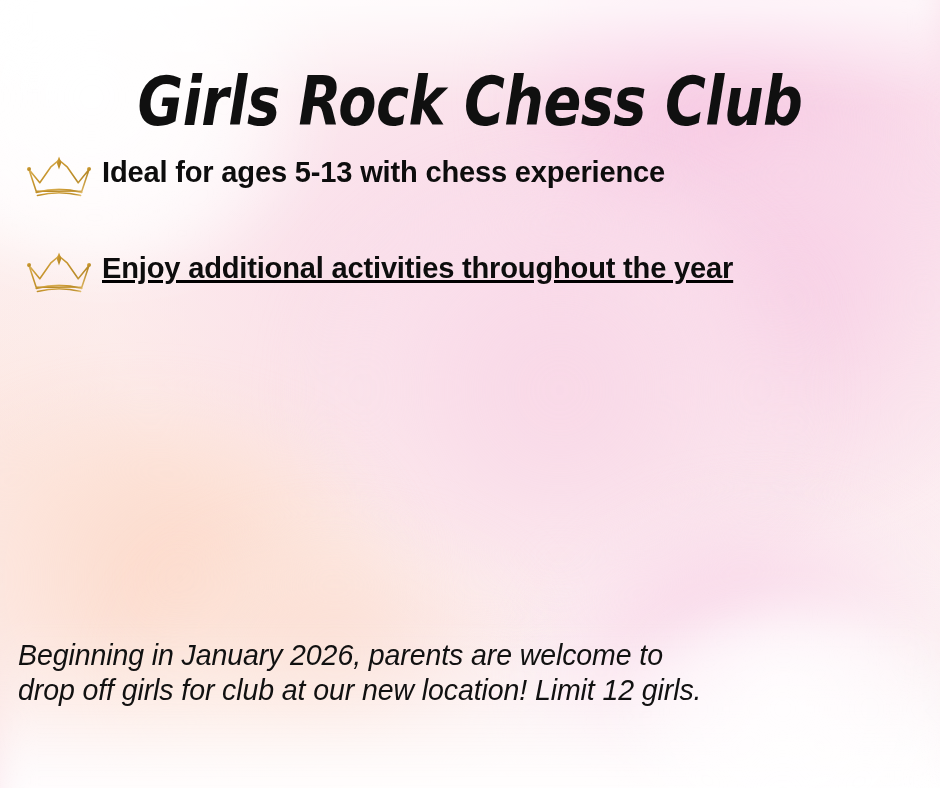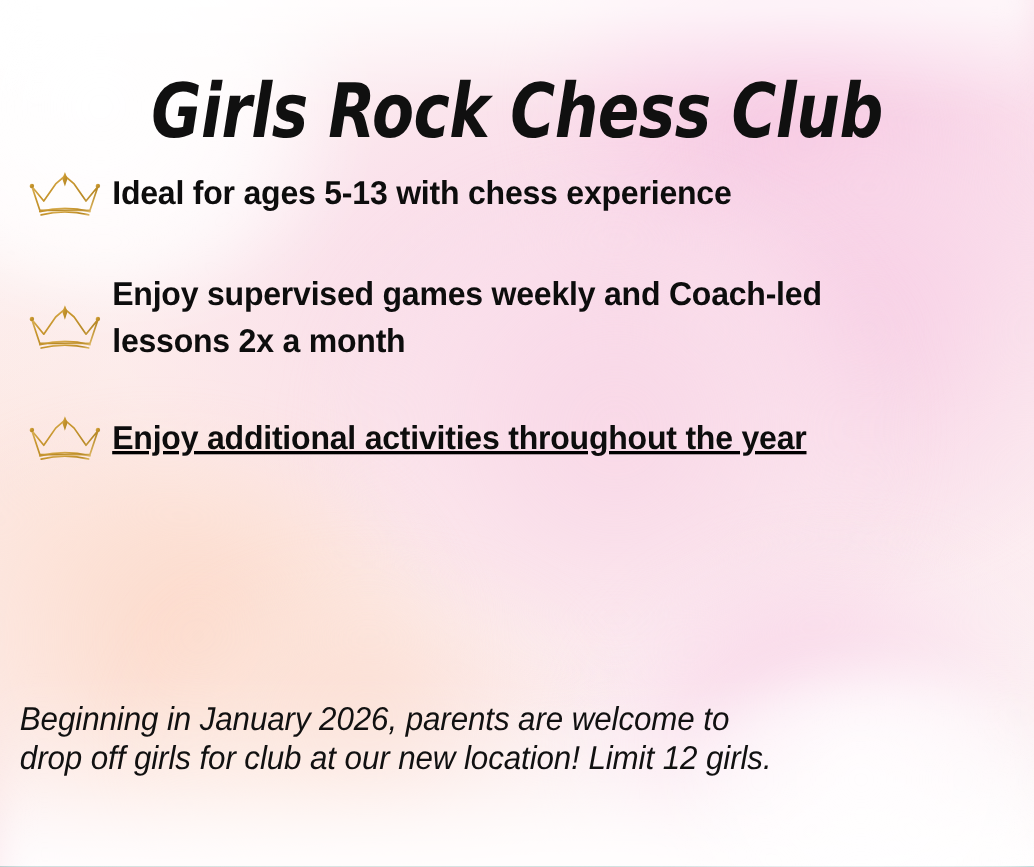--- a/index.html
+++ b/index.html
@@ -14,21 +14,21 @@
     background: #ffffff;
     font-family: "Liberation Sans", sans-serif;
   }
 
   
   .flyer {
     position: relative;
     width: 940px;
     height: 788px;
     overflow: hidden;
-    background-color: #0f766e;
+    background-color: #84cc16;
     isolation: isolate;
   }
 
   
   .wash {
     position: absolute;
     inset: 0;
     pointer-events: none;
   }
   .wash-base {
@@ -175,21 +175,21 @@
 
   
   .bullet-list {
     position: absolute;
     top: 150px;
     left: 16px;
     width: 906px;
   }
   .bullet-row {
     display: flex;
-    align-items: center;
+    align-items: flex-start;
     margin-bottom: 42px;
   }
   .bullet-row:last-child { margin-bottom: 0; }
 
   .crown-cell {
     flex: 0 0 86px;
     display: flex;
     justify-content: center;
     align-items: center;
     padding-top: 4px;
@@ -284,40 +284,20 @@
               <circle cx="110" cy="25" r="3.4"></circle>
               <path d="M60 4 L64 14 L60 26 L56 14 Z"></path>
             </g>
           </svg>
         </div>
         <div class="bullet-text">
           <span>Ideal for ages 5-13 with chess experience</span>
         </div>
       </div>
 
-      <div class="bullet-row row-2">
-        <div class="crown-cell">
-          <svg class="crown-icon" viewBox="0 0 120 80">
-            <g fill="none" stroke="url(#goldGrad1)" stroke-width="2.6" stroke-linecap="round" stroke-linejoin="round">
-              <path d="M10 26 L22 62 L98 62 L110 26 L92 48 L74 22 L60 10 L46 22 L28 48 Z"></path>
-              <path d="M22 64 Q60 54 98 64"></path>
-              <path d="M24 69 Q60 60 96 69"></path>
-            </g>
-            <g fill="url(#goldGrad1)">
-              <circle cx="10" cy="25" r="3.4"></circle>
-              <circle cx="110" cy="25" r="3.4"></circle>
-              <path d="M60 4 L64 14 L60 26 L56 14 Z"></path>
-            </g>
-          </svg>
-        </div>
-        <div class="bullet-text">
-          <div>Enjoy supervised games weekly and Coach-led</div>
-          <div>lessons 2x a month</div>
-        </div>
-      </div>
 
 
       <div class="bullet-row row-4">
         <div class="crown-cell">
           <svg class="crown-icon" viewBox="0 0 120 80">
             <g fill="none" stroke="url(#goldGrad1)" stroke-width="2.6" stroke-linecap="round" stroke-linejoin="round">
               <path d="M10 26 L22 62 L98 62 L110 26 L92 48 L74 22 L60 10 L46 22 L28 48 Z"></path>
               <path d="M22 64 Q60 54 98 64"></path>
               <path d="M24 69 Q60 60 96 69"></path>
             </g>

